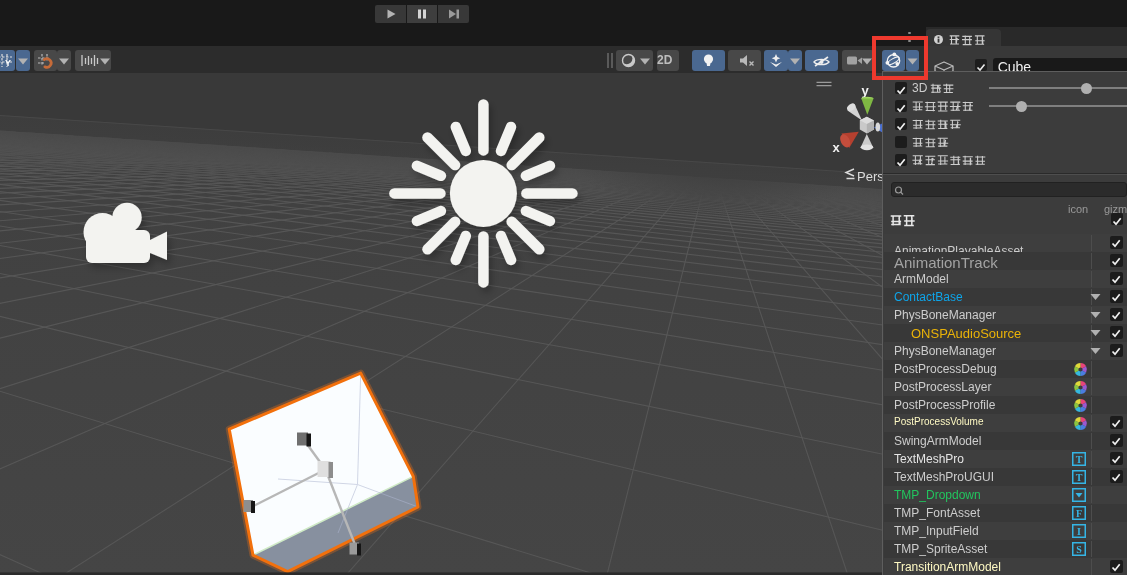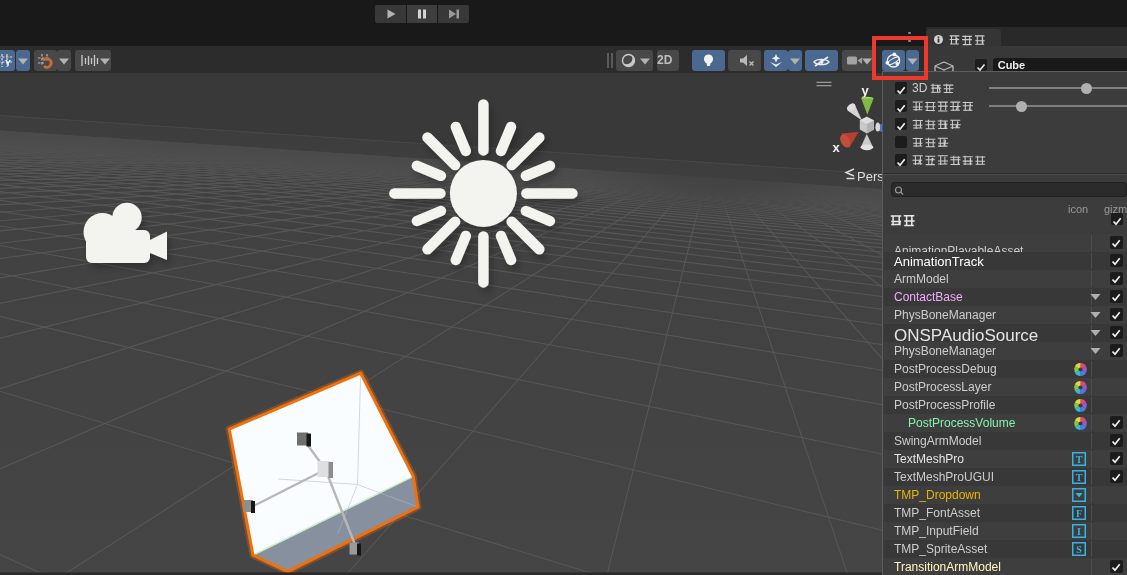--- a/index.html
+++ b/index.html
@@ -696,21 +696,21 @@
  <div class="abs" style="left:0;top:19px;width:201px;height:529px;background:#383838"></div>
  <svg class="abs" style="left:8px;top:33.5px" width="20" height="15">
   <path d="M10 1 L19 5 L10 9 L1 5 Z M1 5 L1 10 L10 14 L19 10 L19 5 M10 9 L10 14" stroke="#b9b9b9" stroke-width="1.3" fill="none" stroke-linejoin="round"></path>
  </svg>
  <div class="abs" style="left:49px;top:31.5px;width:12px;height:12px;background:#1d1d1d;border-radius:2px">
   <svg width="12" height="12">
           <path d="M2.5 6.5 L5 9 L9.5 3.5" stroke="#eaeaea" stroke-width="1.6" fill="none"></path>
         </svg>
  </div>
  <div class="abs" style="left:67.2px;top:30.6px;width:133.8px;height:15px;background:#191919;border-radius:3px 0 0 3px">
-  <div style="font-size:11px;font-weight:bold;color:#f0f0f0;padding:1px 0 0 4.5px">Cube</div>
+  <div style="font-size:14px;font-weight:normal;color:#f0f0f0;padding:1px 0 0 4.5px">Cube</div>
  </div>
 </div>
     <svg class="abs" style="left:949px;top:33.5px" width="40" height="13">
       <path d="M0.7 1.9L10.3 1.9 M0.7 5.5L10.1 5.5 M1.1 10.0L9.9 10.0 M2.5 1.6L2.5 10.6 M7.0 1.9L7.0 9.0 M8.2 3.8L7.2 9.8" stroke="#cccccc" stroke-width="1.1" fill="none"></path>
       <path d="M13.3 2.4L22.9 2.4 M13.0 5.6L22.9 5.6 M13.7 10.6L22.5 10.6 M16.3 1.6L16.3 10.6 M20.7 2.2L20.7 10.5" stroke="#cccccc" stroke-width="1.1" fill="none"></path>
       <path d="M25.9 1.9L35.5 1.9 M26.3 6.8L35.6 6.8 M26.3 10.2L35.1 10.2 M28.3 1.6L28.3 10.6 M33.3 2.4L33.3 10.6 M33.5 3.8L33.8 9.8" stroke="#cccccc" stroke-width="1.1" fill="none"></path>
     </svg>
 <div class="abs" style="left:882px;top:70.5px;width:245px;height:504.5px;background:#3c3c3c;border-top:1px solid #5e5e5e;border-left:1px solid #5e5e5e">
       <div class="abs" style="left:12px;top:10.5px;width:12px;height:12px;background:#1c1c1c;border-radius:2px"><svg width="12" height="12">
           <path d="M2.5 6.5 L5 9.2 L9.7 3.3" stroke="#f0f0f0" stroke-width="1.7" fill="none"></path>
@@ -775,51 +775,51 @@
       <div class="abs" style="left:228px;top:141.0px;width:12px;height:12px;background:#1c1c1c;border-radius:2px"><svg width="12" height="12">
           <path d="M2.5 6.5 L5 9.2 L9.7 3.3" stroke="#f0f0f0" stroke-width="1.7" fill="none"></path>
         </svg></div>
       <div class="abs" style="left:1px;top:162.0px;width:244px;height:18px;background:#3e3e3e"></div>
       <div class="abs" style="left:11px;top:172px;font-size:12px;color:#cdcdcd">AnimationPlayableAsset</div>
       <div class="abs" style="left:208px;top:163.0px;width:1px;height:16px;background:#4d4d4d"></div>
       <div class="abs" style="left:227px;top:164.5px;width:13px;height:13px;background:#1c1c1c;border-radius:2px"><svg width="13" height="13">
           <path d="M2.5 6.5 L5 9.2 L9.7 3.3" stroke="#f0f0f0" stroke-width="1.7" fill="none"></path>
         </svg></div>
       <div class="abs" style="left:1px;top:180.0px;width:244px;height:18px;background:#383838"></div>
-      <div class="abs" style="left:11px;top:182.0px;font-size:13px;color:#ffffff">AnimationTrack</div>
+      <div class="abs" style="left:11px;top:182.0px;font-size:15px;color:#a3a3a3">AnimationTrack</div>
       <div class="abs" style="left:208px;top:181.0px;width:1px;height:16px;background:#4d4d4d"></div>
       <div class="abs" style="left:227px;top:182.5px;width:13px;height:13px;background:#1c1c1c;border-radius:2px"><svg width="13" height="13">
           <path d="M2.5 6.5 L5 9.2 L9.7 3.3" stroke="#f0f0f0" stroke-width="1.7" fill="none"></path>
         </svg></div>
       <div class="abs" style="left:1px;top:198.0px;width:244px;height:18px;background:#3e3e3e"></div>
       <div class="abs" style="left:11px;top:200.0px;font-size:12px;color:#cdcdcd">ArmModel</div>
       <div class="abs" style="left:208px;top:199.0px;width:1px;height:16px;background:#4d4d4d"></div>
       <div class="abs" style="left:227px;top:200.5px;width:13px;height:13px;background:#1c1c1c;border-radius:2px"><svg width="13" height="13">
           <path d="M2.5 6.5 L5 9.2 L9.7 3.3" stroke="#f0f0f0" stroke-width="1.7" fill="none"></path>
         </svg></div>
       <div class="abs" style="left:1px;top:216.0px;width:244px;height:18px;background:#383838"></div>
-      <div class="abs" style="left:11px;top:218.0px;font-size:12px;color:#f0abfc">ContactBase</div>
+      <div class="abs" style="left:11px;top:218.0px;font-size:12px;color:#0ea5e9">ContactBase</div>
       <div class="abs" style="left:208px;top:217.0px;width:1px;height:16px;background:#4d4d4d"></div>
       <svg class="abs" style="left:207px;top:221.0px" width="11" height="8">
         <path d="M0.5 1 L10.5 1 L5.5 7 Z" fill="#b0b0b0"></path>
       </svg>
       <div class="abs" style="left:227px;top:218.5px;width:13px;height:13px;background:#1c1c1c;border-radius:2px"><svg width="13" height="13">
           <path d="M2.5 6.5 L5 9.2 L9.7 3.3" stroke="#f0f0f0" stroke-width="1.7" fill="none"></path>
         </svg></div>
       <div class="abs" style="left:1px;top:234.0px;width:244px;height:18px;background:#3e3e3e"></div>
       <div class="abs" style="left:11px;top:236.0px;font-size:12px;color:#cdcdcd">PhysBoneManager</div>
       <div class="abs" style="left:208px;top:235.0px;width:1px;height:16px;background:#4d4d4d"></div>
       <svg class="abs" style="left:207px;top:239.0px" width="11" height="8">
         <path d="M0.5 1 L10.5 1 L5.5 7 Z" fill="#b0b0b0"></path>
       </svg>
       <div class="abs" style="left:227px;top:236.5px;width:13px;height:13px;background:#1c1c1c;border-radius:2px"><svg width="13" height="13">
           <path d="M2.5 6.5 L5 9.2 L9.7 3.3" stroke="#f0f0f0" stroke-width="1.7" fill="none"></path>
         </svg></div>
       <div class="abs" style="left:1px;top:252.0px;width:244px;height:18px;background:#383838"></div>
-      <div class="abs" style="left:11px;top:254.0px;font-size:17px;color:#e5e5e5">ONSPAudioSource</div>
+      <div class="abs" style="left:28px;top:254.0px;font-size:13px;color:#eab308">ONSPAudioSource</div>
       <div class="abs" style="left:208px;top:253.0px;width:1px;height:16px;background:#4d4d4d"></div>
       <svg class="abs" style="left:207px;top:257.0px" width="11" height="8">
         <path d="M0.5 1 L10.5 1 L5.5 7 Z" fill="#b0b0b0"></path>
       </svg>
       <div class="abs" style="left:227px;top:254.5px;width:13px;height:13px;background:#1c1c1c;border-radius:2px"><svg width="13" height="13">
           <path d="M2.5 6.5 L5 9.2 L9.7 3.3" stroke="#f0f0f0" stroke-width="1.7" fill="none"></path>
         </svg></div>
       <div class="abs" style="left:1px;top:270.0px;width:244px;height:18px;background:#3e3e3e"></div>
       <div class="abs" style="left:11px;top:272.0px;font-size:12px;color:#cdcdcd">PhysBoneManager</div>
       <div class="abs" style="left:208px;top:271.0px;width:1px;height:16px;background:#4d4d4d"></div>
@@ -865,21 +865,21 @@
 <path d="M0 -6 A6 6 0 0 1 5.2 -3 L0 0 Z" fill="#e8447a"></path>
 <path d="M5.2 -3 A6 6 0 0 1 5.2 3 L0 0 Z" fill="#9b59d0"></path>
 <path d="M5.2 3 A6 6 0 0 1 0 6 L0 0 Z" fill="#4a7de0"></path>
 <path d="M0 6 A6 6 0 0 1 -5.2 3 L0 0 Z" fill="#35b8e0"></path>
 <path d="M-5.2 3 A6 6 0 0 1 -5.2 -3 L0 0 Z" fill="#8bc541"></path>
 <path d="M-5.2 -3 A6 6 0 0 1 0 -6 L0 0 Z" fill="#e0d93a"></path>
 <circle r="1.9" fill="#3c3c3c"></circle>
           </g>
         </svg></div>
       <div class="abs" style="left:1px;top:342.0px;width:244px;height:18px;background:#3e3e3e"></div>
-      <div class="abs" style="left:25px;top:344.0px;font-size:12px;color:#86efac">PostProcessVolume</div>
+      <div class="abs" style="left:11px;top:344.0px;font-size:10px;color:#fef9c3">PostProcessVolume</div>
       <div class="abs" style="left:208px;top:343.0px;width:1px;height:16px;background:#4d4d4d"></div>
       <div class="abs" style="left:190px;top:344.0px"><svg width="15" height="15" viewBox="0 0 14 14">
 <g transform="translate(7 7)">
 <path d="M0 -6 A6 6 0 0 1 5.2 -3 L0 0 Z" fill="#e8447a"></path>
 <path d="M5.2 -3 A6 6 0 0 1 5.2 3 L0 0 Z" fill="#9b59d0"></path>
 <path d="M5.2 3 A6 6 0 0 1 0 6 L0 0 Z" fill="#4a7de0"></path>
 <path d="M0 6 A6 6 0 0 1 -5.2 3 L0 0 Z" fill="#35b8e0"></path>
 <path d="M-5.2 3 A6 6 0 0 1 -5.2 -3 L0 0 Z" fill="#8bc541"></path>
 <path d="M-5.2 -3 A6 6 0 0 1 0 -6 L0 0 Z" fill="#e0d93a"></path>
 <circle r="1.9" fill="#3c3c3c"></circle>
@@ -908,21 +908,21 @@
       <div class="abs" style="left:11px;top:398.0px;font-size:12px;color:#cdcdcd">TextMeshProUGUI</div>
       <div class="abs" style="left:208px;top:397.0px;width:1px;height:16px;background:#4d4d4d"></div>
       <div class="abs" style="left:189px;top:398.0px"><svg width="14" height="14">
           <rect x="0.75" y="0.75" width="12.5" height="12.5" fill="none" stroke="#35b5e5" stroke-width="1.5"></rect>
           <text x="7" y="10.5" font-size="10" font-weight="bold" fill="#35b5e5" text-anchor="middle" font-family="Liberation Serif">T</text>
         </svg></div>
       <div class="abs" style="left:227px;top:398.5px;width:13px;height:13px;background:#1c1c1c;border-radius:2px"><svg width="13" height="13">
           <path d="M2.5 6.5 L5 9.2 L9.7 3.3" stroke="#f0f0f0" stroke-width="1.7" fill="none"></path>
         </svg></div>
       <div class="abs" style="left:1px;top:414.0px;width:244px;height:18px;background:#3e3e3e"></div>
-      <div class="abs" style="left:11px;top:416.0px;font-size:12px;color:#eab308">TMP_Dropdown</div>
+      <div class="abs" style="left:11px;top:416.0px;font-size:12px;color:#22c55e">TMP_Dropdown</div>
       <div class="abs" style="left:208px;top:415.0px;width:1px;height:16px;background:#4d4d4d"></div>
       <div class="abs" style="left:189px;top:416.0px"><svg width="14" height="14">
           <rect x="0.75" y="0.75" width="12.5" height="12.5" fill="none" stroke="#35b5e5" stroke-width="1.5"></rect>
           <path d="M3.5 5 L10.5 5 L7 9.5 Z" fill="#35b5e5"></path>
         </svg></div>
       <div class="abs" style="left:1px;top:432.0px;width:244px;height:18px;background:#383838"></div>
       <div class="abs" style="left:11px;top:434.0px;font-size:12px;color:#cdcdcd">TMP_FontAsset</div>
       <div class="abs" style="left:208px;top:433.0px;width:1px;height:16px;background:#4d4d4d"></div>
       <div class="abs" style="left:189px;top:434.0px"><svg width="14" height="14">
           <rect x="0.75" y="0.75" width="12.5" height="12.5" fill="none" stroke="#35b5e5" stroke-width="1.5"></rect>

